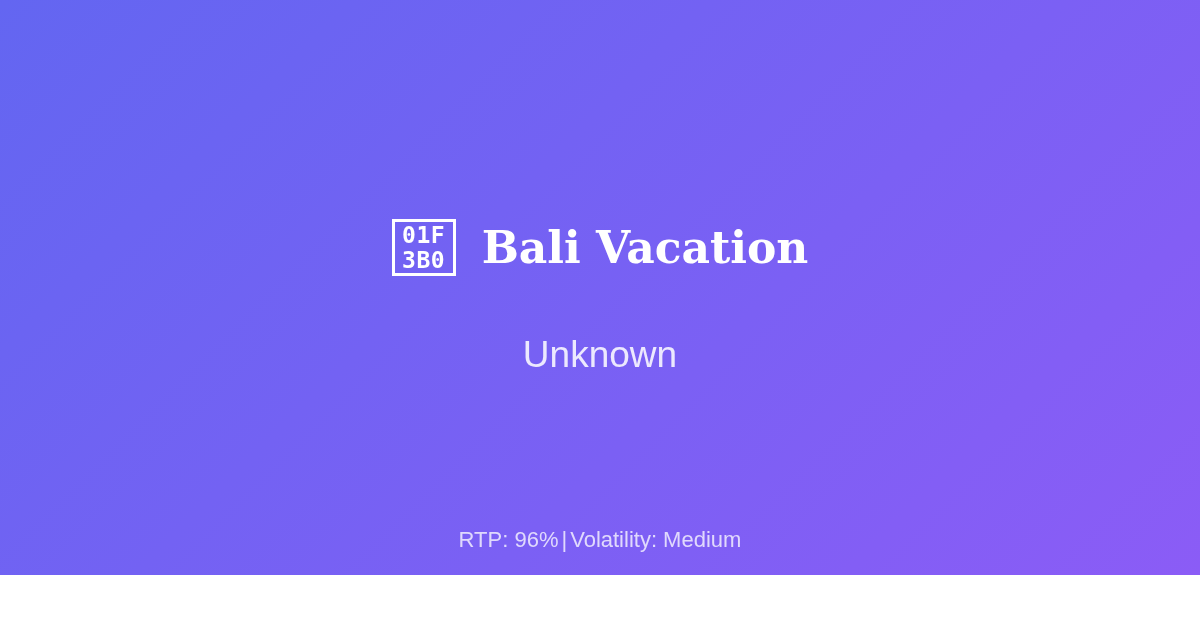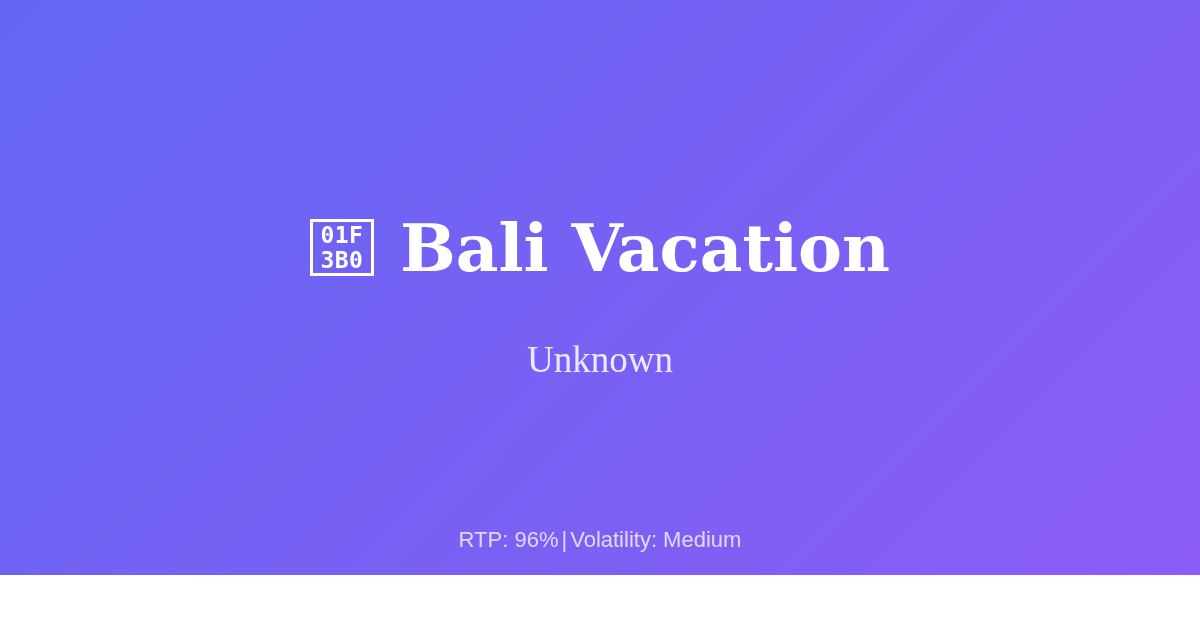--- a/index.html
+++ b/index.html
@@ -65,29 +65,29 @@
     font-weight: 700;
     color: #ffffff;
     letter-spacing: 0.5px;
     line-height: 25px;
     display: block;
   }
 
   .game-title {
     font-family: "DejaVu Serif", "Liberation Serif", serif;
     font-weight: 700;
-    font-size: 66px;
+    font-size: 44px;
     line-height: 1;
     color: #ffffff;
     white-space: nowrap;
     margin: 0;
   }
 
   .game-subtitle {
-    font-family: Liberation Serif, serif;
+    font-family: Liberation Sans, sans-serif;
     font-weight: 400;
     font-size: 37px;
     line-height: 1;
     color: rgba(255, 255, 255, 0.86);
     margin: 0;
     margin-top: 60px;
     white-space: nowrap;
   }
 
   .game-meta {

